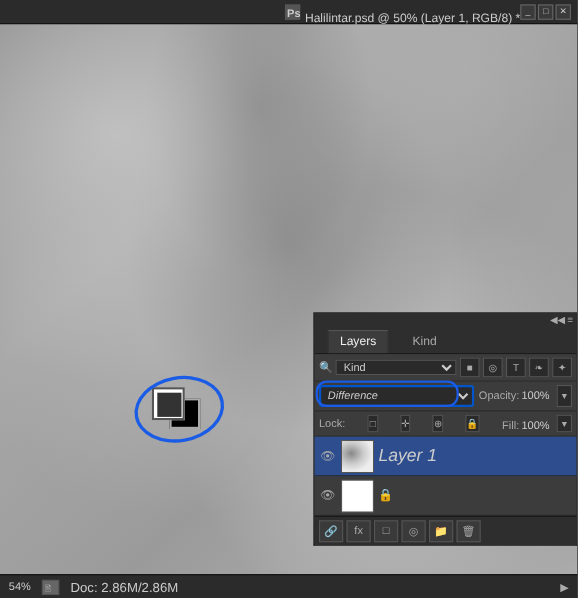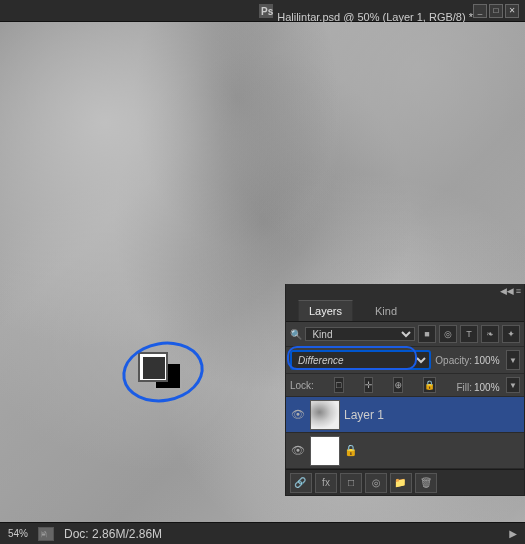--- a/index.html
+++ b/index.html
@@ -367,21 +367,22 @@
       filter: blur(0.3px);
     }
     .layer-thumb-white {
       width: 100%;
       height: 100%;
       background: #fff;
     }
     .layer-name {
       flex: 1;
       color: #ccc;
-      font-size: 12px;
+      font-size: 16px;
+      font-style: italic;
     }
     .layer-lock-icon {
       color: #888;
       font-size: 11px;
     }
 
     
     .panel-bottom {
       display: flex;
       align-items: center;

